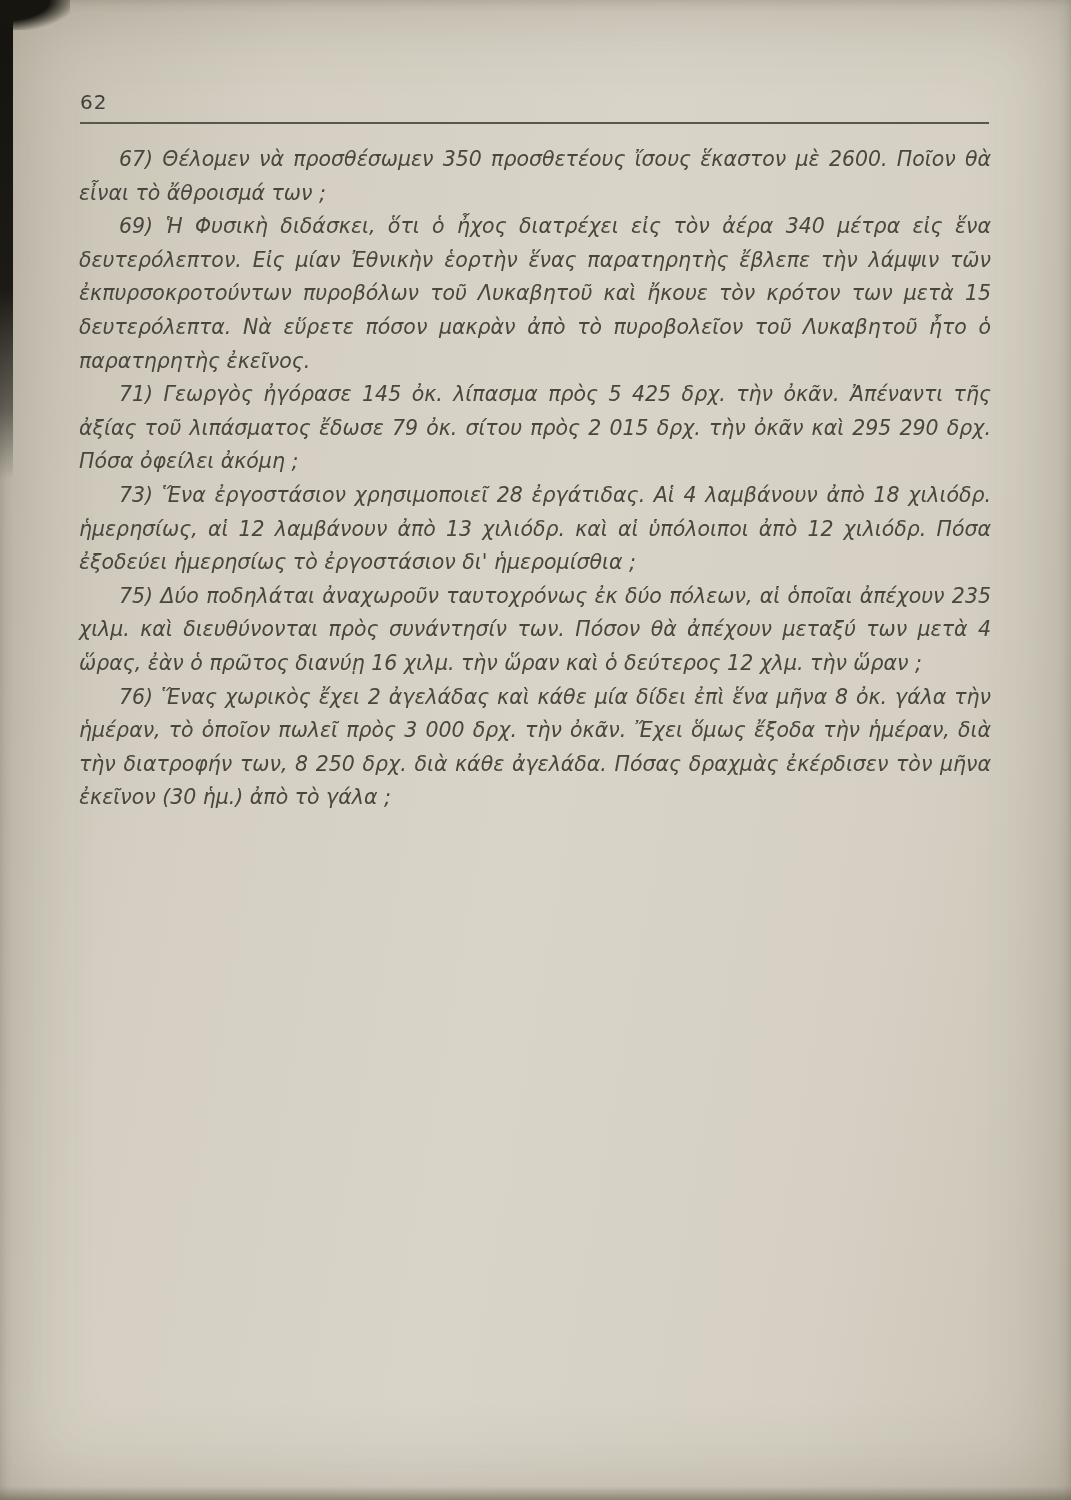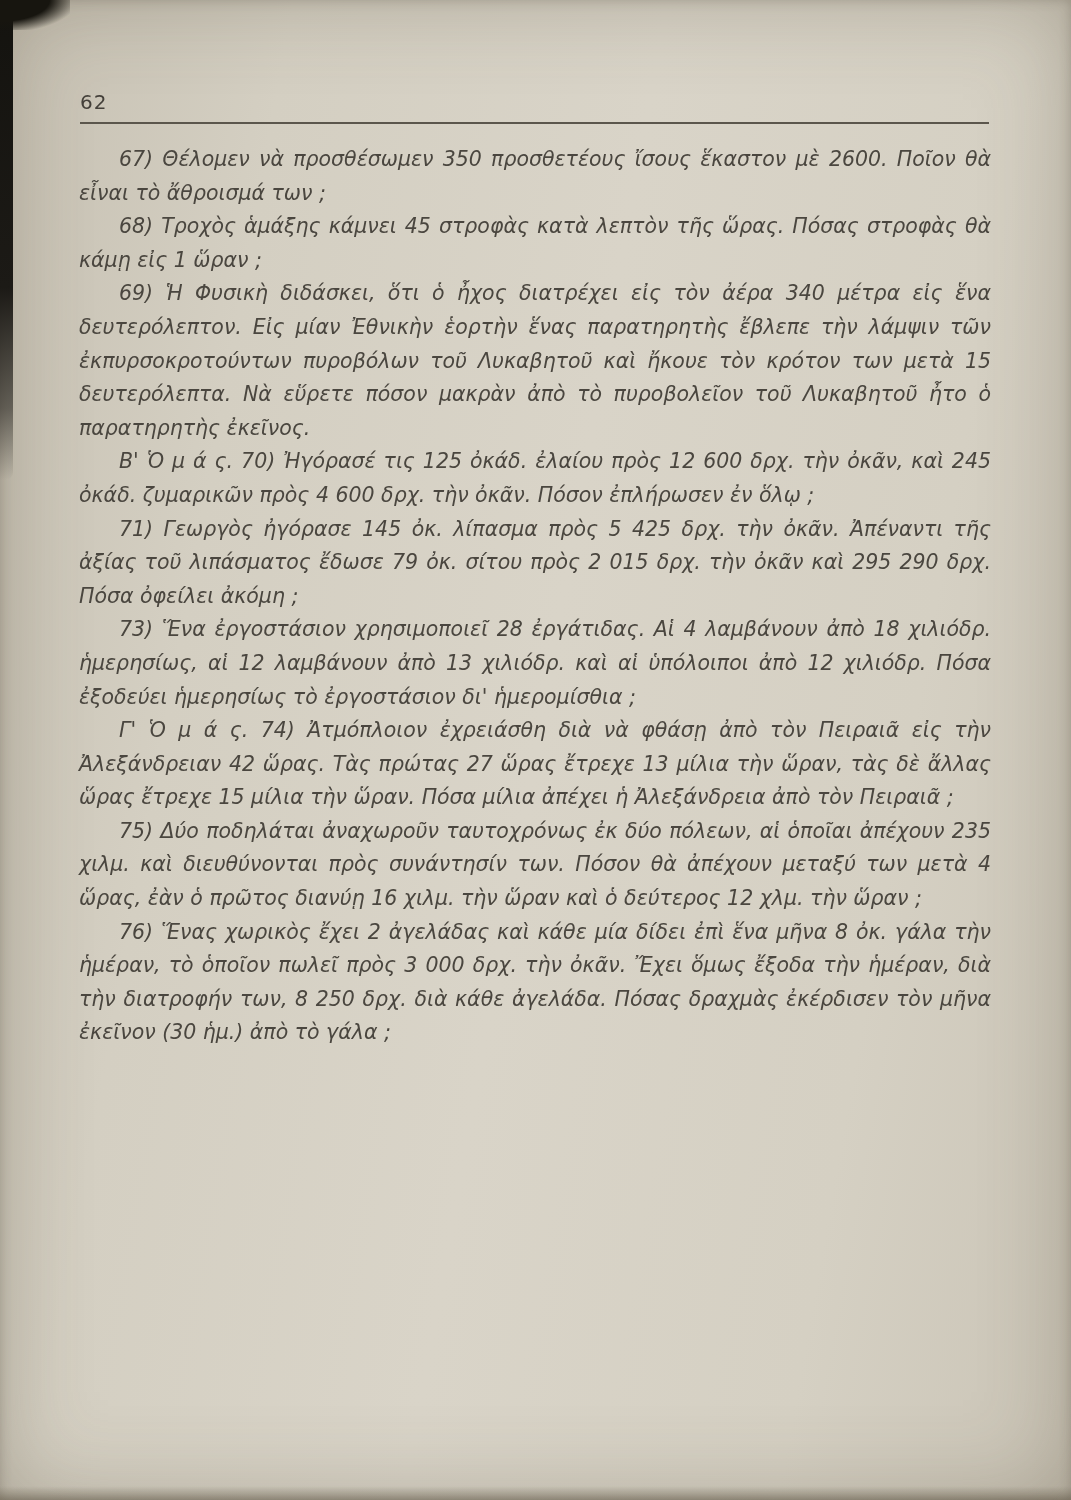--- a/index.html
+++ b/index.html
@@ -82,23 +82,20 @@
   <div class="artifact artifact-left-edge"></div>
   <div class="artifact artifact-top-left-corner"></div>
   <div class="artifact artifact-bottom-edge"></div>
 
   <div class="header">
     <span class="page-number">62</span>
   </div>
 
   <div class="content">
     <p>67) Θέλομεν νὰ προσθέσωμεν 350 προσθετέους ἴσους ἕκαστον μὲ 2600. Ποῖον θὰ εἶναι τὸ ἄθροισμά των ;</p>
-    <p>68) Τροχὸς ἁμάξης κάμνει 45 στροφὰς κατὰ λεπτὸν τῆς ὥρας. Πόσας στροφὰς θὰ κάμῃ εἰς 1 ὥραν ;</p>
     <p>69) Ἡ Φυσικὴ διδάσκει, ὅτι ὁ ἦχος διατρέχει εἰς τὸν ἀέρα 340 μέτρα εἰς ἕνα δευτερόλεπτον. Εἰς μίαν Ἐθνικὴν ἑορτὴν ἕνας παρατηρητὴς ἔβλεπε τὴν λάμψιν τῶν ἐκπυρσοκροτούντων πυροβόλων τοῦ Λυκαβητοῦ καὶ ἤκουε τὸν κρότον των μετὰ 15 δευτερόλεπτα. Νὰ εὕρετε πόσον μακρὰν ἀπὸ τὸ πυροβολεῖον τοῦ Λυκαβητοῦ ἦτο ὁ παρατηρητὴς ἐκεῖνος.</p>
-    <p>Β' Ὁ μ ά ς.  70) Ἠγόρασέ τις 125 ὀκάδ. ἐλαίου πρὸς 12 600 δρχ. τὴν ὀκᾶν, καὶ 245 ὀκάδ. ζυμαρικῶν πρὸς 4 600 δρχ. τὴν ὀκᾶν. Πόσον ἐπλήρωσεν ἐν ὅλῳ ;</p>
     <p>71) Γεωργὸς ἠγόρασε 145 ὀκ. λίπασμα πρὸς 5 425 δρχ. τὴν ὀκᾶν. Ἀπέναντι τῆς ἀξίας τοῦ λιπάσματος ἔδωσε 79 ὀκ. σίτου πρὸς 2 015 δρχ. τὴν ὀκᾶν καὶ 295 290 δρχ. Πόσα ὀφείλει ἀκόμη ;</p>
     <p>73) Ἕνα ἐργοστάσιον χρησιμοποιεῖ 28 ἐργάτιδας. Αἱ 4 λαμβάνουν ἀπὸ 18 χιλιόδρ. ἡμερησίως, αἱ 12 λαμβάνουν ἀπὸ 13 χιλιόδρ. καὶ αἱ ὑπόλοιποι ἀπὸ 12 χιλιόδρ. Πόσα ἐξοδεύει ἡμερησίως τὸ ἐργοστάσιον δι' ἡμερομίσθια ;</p>
-    <p>Γ' Ὁ μ ά ς.  74) Ἀτμόπλοιον ἐχρειάσθη διὰ νὰ φθάσῃ ἀπὸ τὸν Πειραιᾶ εἰς τὴν Ἀλεξάνδρειαν 42 ὥρας. Τὰς πρώτας 27 ὥρας ἔτρεχε 13 μίλια τὴν ὥραν, τὰς δὲ ἄλλας ὥρας ἔτρεχε 15 μίλια τὴν ὥραν. Πόσα μίλια ἀπέχει ἡ Ἀλεξάνδρεια ἀπὸ τὸν Πειραιᾶ ;</p>
     <p>75) Δύο ποδηλάται ἀναχωροῦν ταυτοχρόνως ἐκ δύο πόλεων, αἱ ὁποῖαι ἀπέχουν 235 χιλμ. καὶ διευθύνονται πρὸς συνάντησίν των. Πόσον θὰ ἀπέχουν μεταξύ των μετὰ 4 ὥρας, ἐὰν ὁ πρῶτος διανύῃ 16 χιλμ. τὴν ὥραν καὶ ὁ δεύτερος 12 χλμ. τὴν ὥραν ;</p>
     <p>76) Ἕνας χωρικὸς ἔχει 2 ἀγελάδας καὶ κάθε μία δίδει ἐπὶ ἕνα μῆνα 8 ὀκ. γάλα τὴν ἡμέραν, τὸ ὁποῖον πωλεῖ πρὸς 3 000 δρχ. τὴν ὀκᾶν. Ἔχει ὅμως ἔξοδα τὴν ἡμέραν, διὰ τὴν διατροφήν των, 8 250 δρχ. διὰ κάθε ἀγελάδα. Πόσας δραχμὰς ἐκέρδισεν τὸν μῆνα ἐκεῖνον (30 ἡμ.)  ἀπὸ  τὸ  γάλα ;</p>
   </div>
 
 </div>
 
 </body></html>

